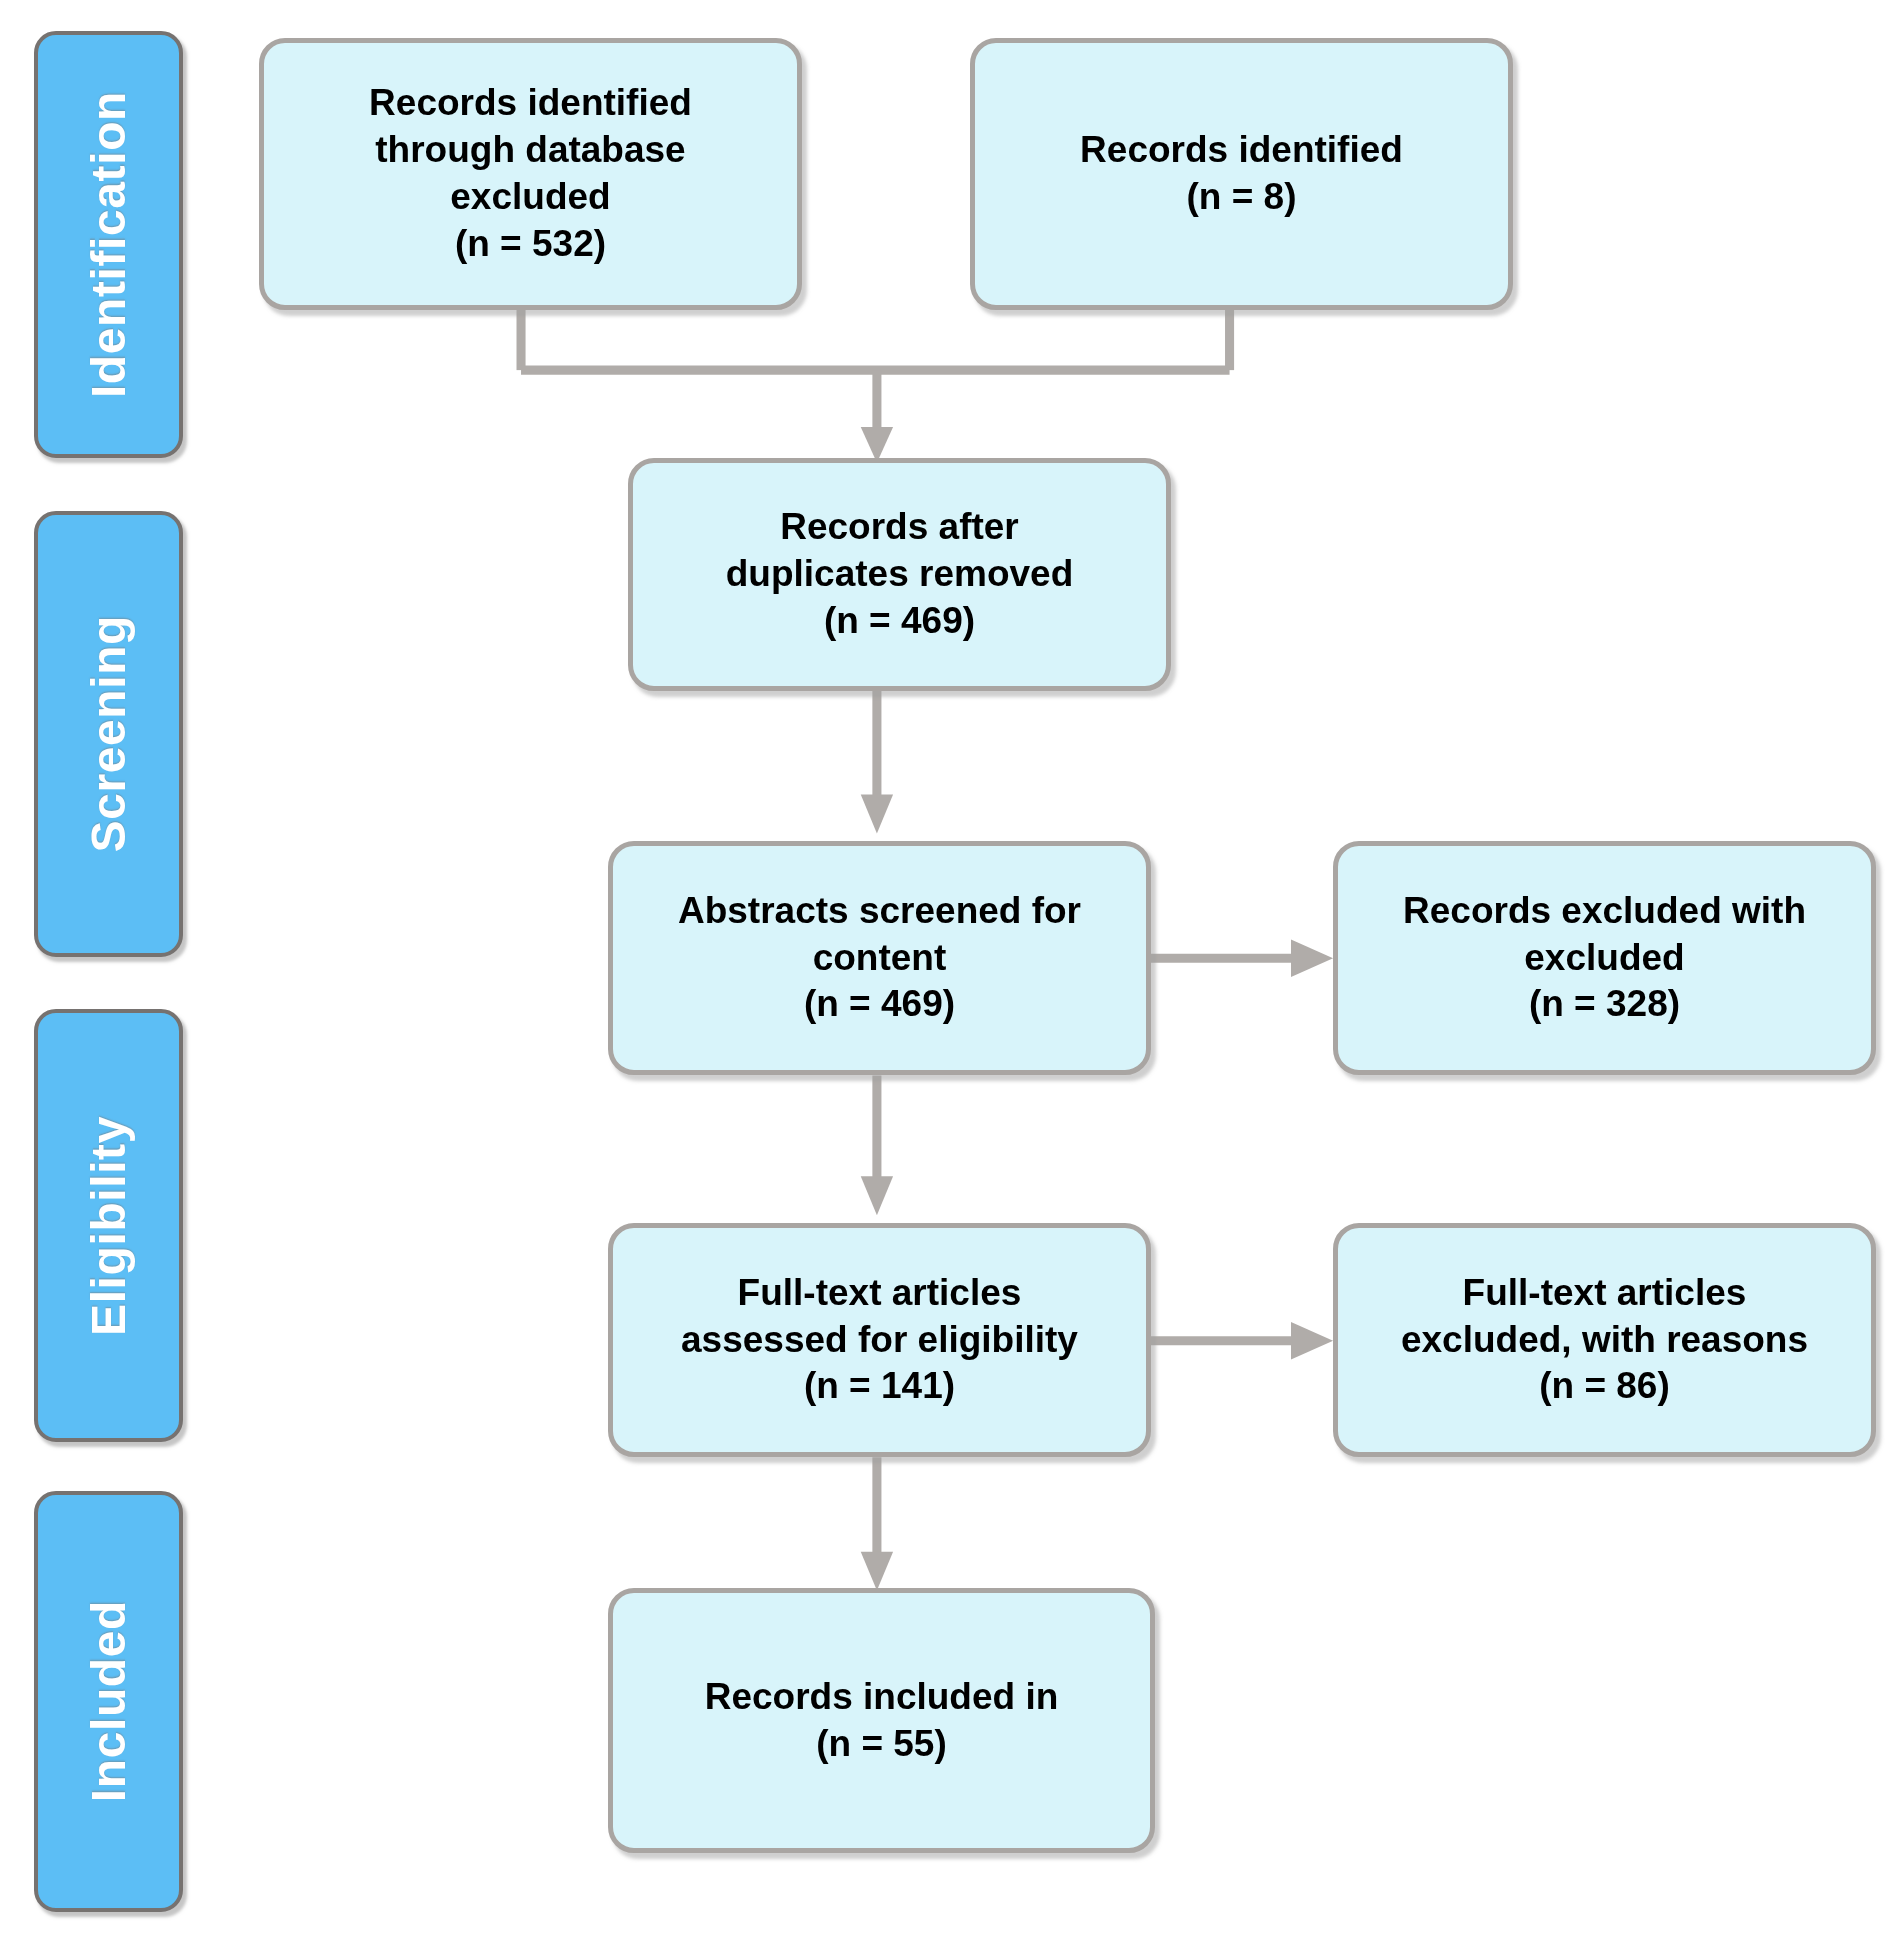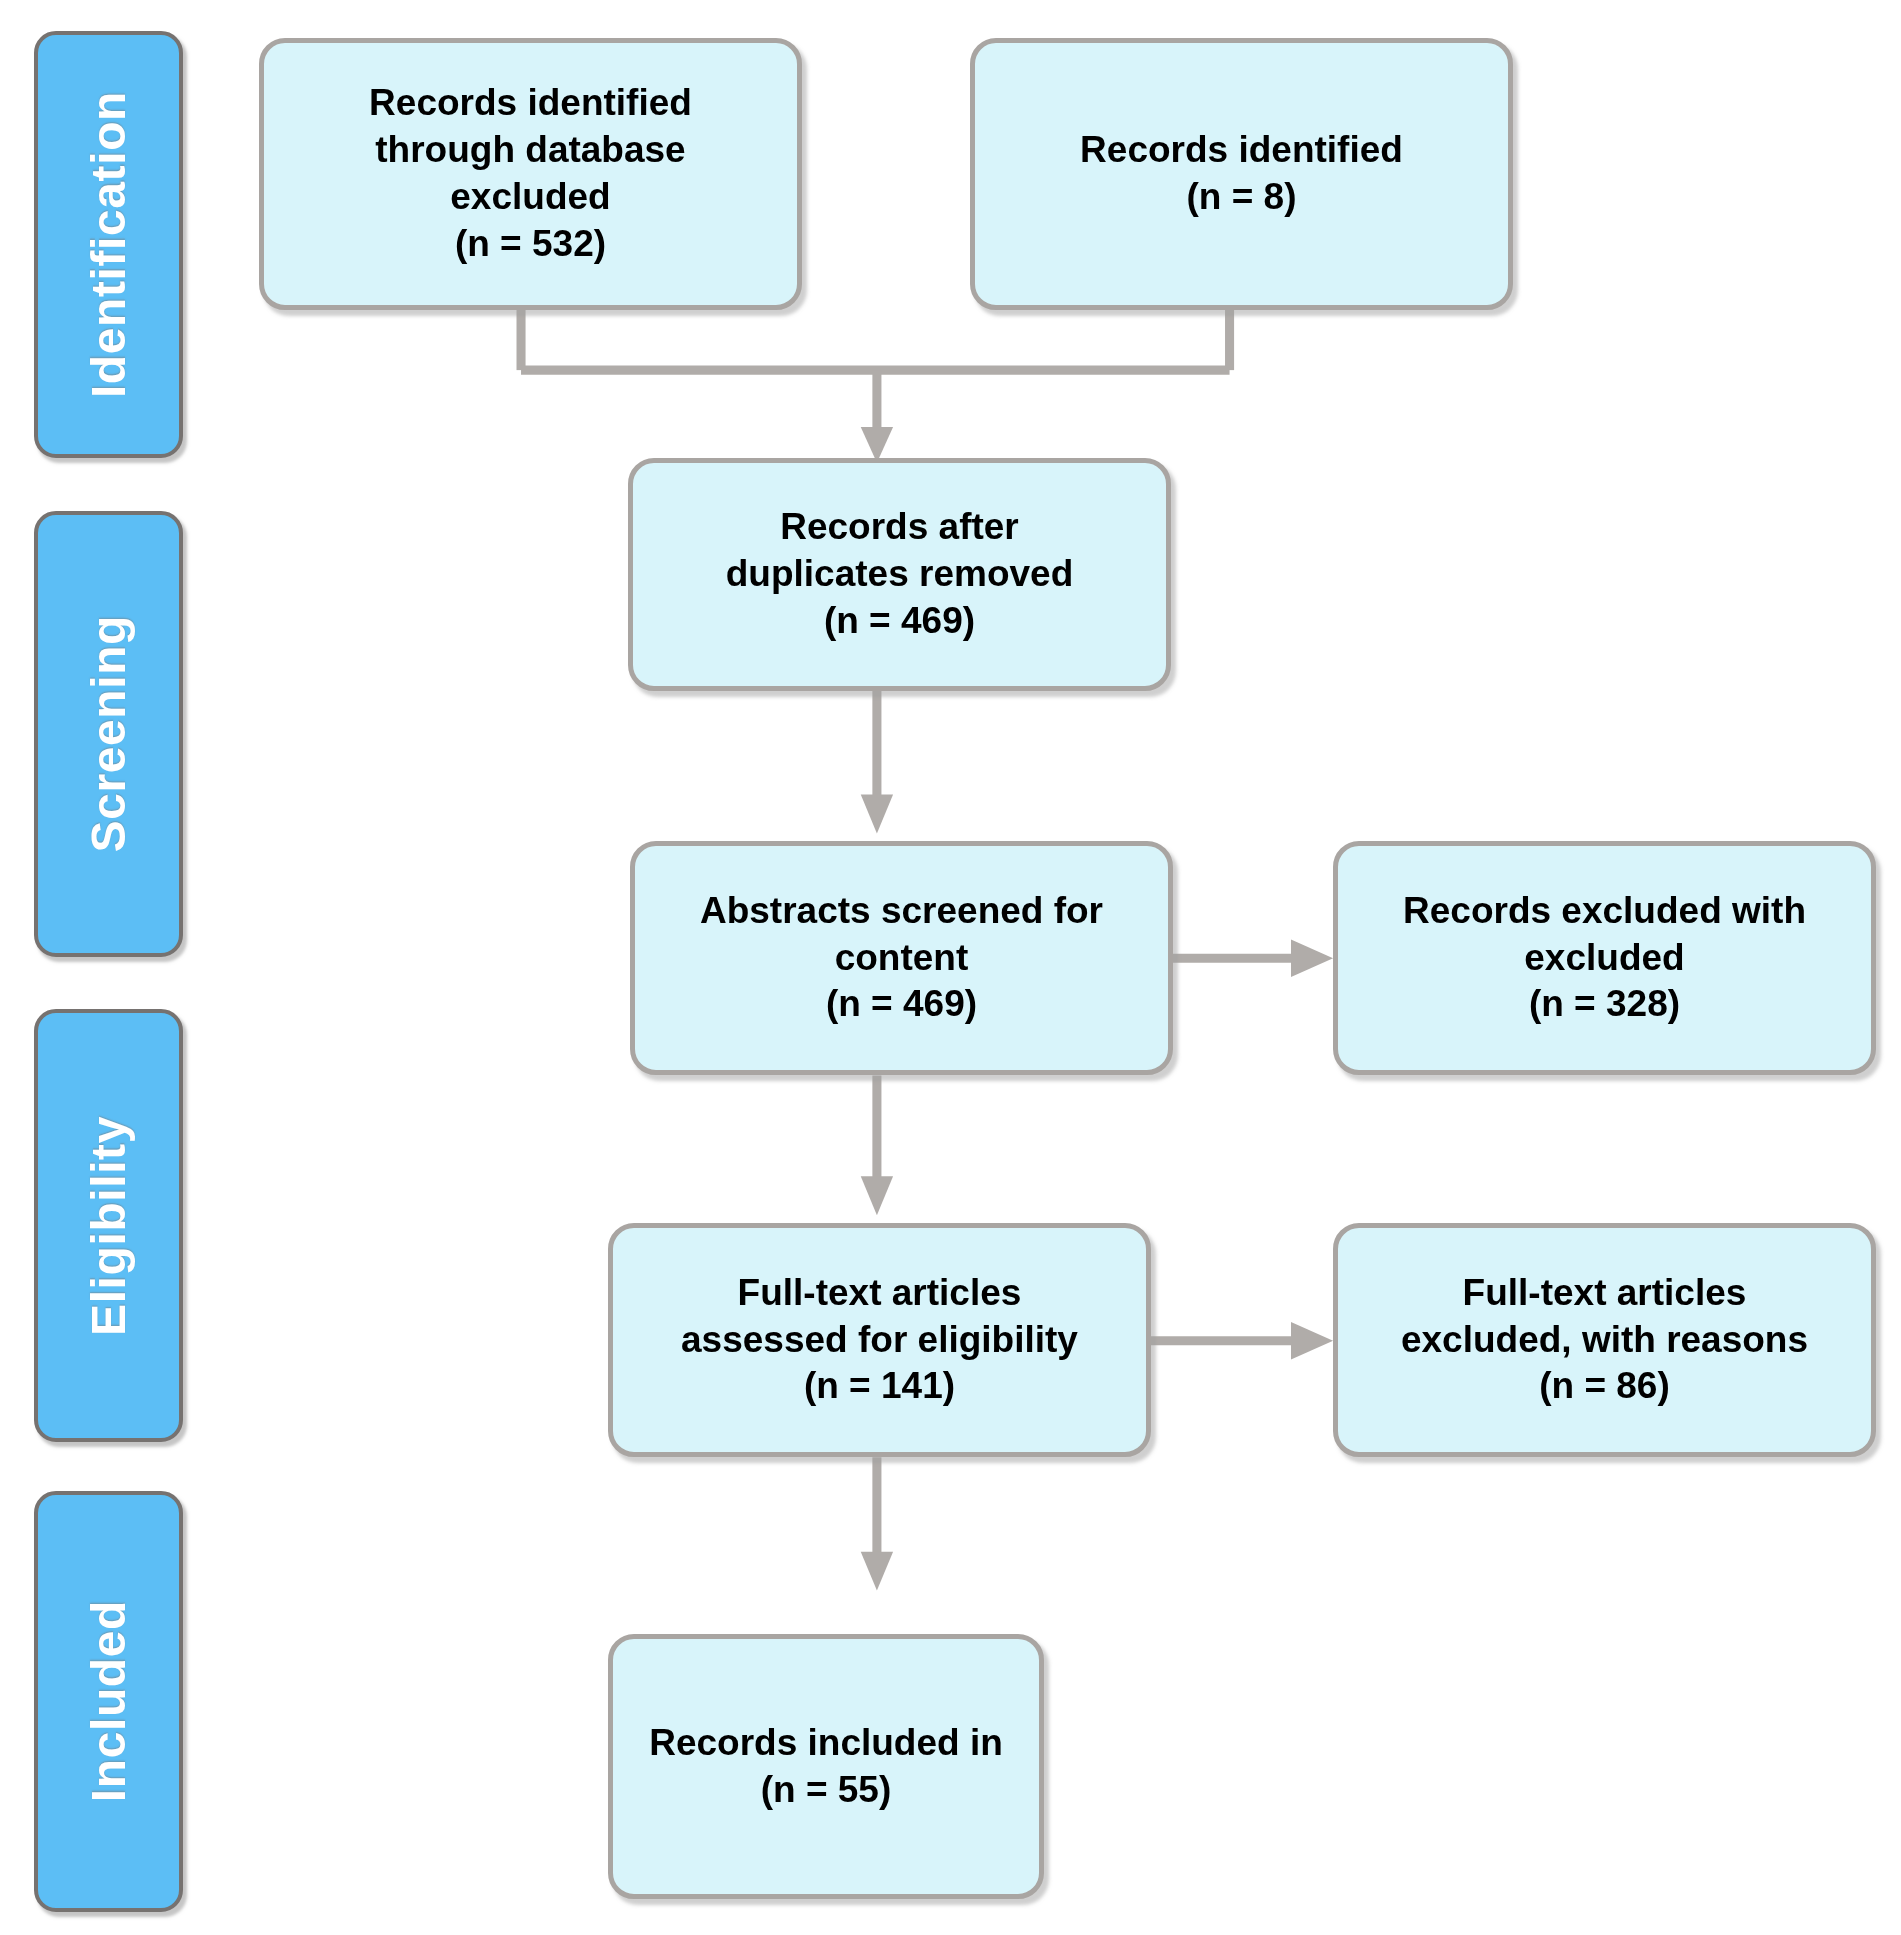--- a/index.html
+++ b/index.html
@@ -146,21 +146,21 @@
     <div class="flow-line">Records identified</div>
     <div class="flow-line">(n = 8)</div>
   </div>
 
   <div class="flow-box" style="left:608px; top:458px; width:543px; height:233px;margin-left:20px;">
     <div class="flow-line">Records after</div>
     <div class="flow-line">duplicates removed</div>
     <div class="flow-line">(n = 469)</div>
   </div>
 
-  <div class="flow-box" style="left:608px; top:841px; width:543px; height:234px;margin-left:22px;">
+  <div class="flow-box" style="left:608px; top:841px; width:543px; height:234px;">
     <div class="flow-line">Abstracts screened for</div>
     <div class="flow-line">content</div>
     <div class="flow-line">(n = 469)</div>
   </div>
 
   <div class="flow-box" style="left:1333px; top:841px; width:543px; height:234px;">
     <div class="flow-line">Records excluded with</div>
     <div class="flow-line">excluded</div>
     <div class="flow-line">(n = 328)</div>
   </div>
@@ -170,19 +170,19 @@
     <div class="flow-line">assessed for eligibility</div>
     <div class="flow-line">(n = 141)</div>
   </div>
 
   <div class="flow-box" style="left:1333px; top:1223px; width:543px; height:234px;">
     <div class="flow-line">Full-text articles</div>
     <div class="flow-line">excluded, with reasons</div>
     <div class="flow-line">(n = 86)</div>
   </div>
 
-  <div class="flow-box" style="left:608px; top:1588px; width:436px; height:265px;margin-top:46px;">
+  <div class="flow-box" style="left:608px; top:1588px; width:547px; height:265px;">
     <div class="flow-line">Records included in</div>
     <div class="flow-line">(n = 55)</div>
   </div>
 
 </div>
 
 
 </body></html>

